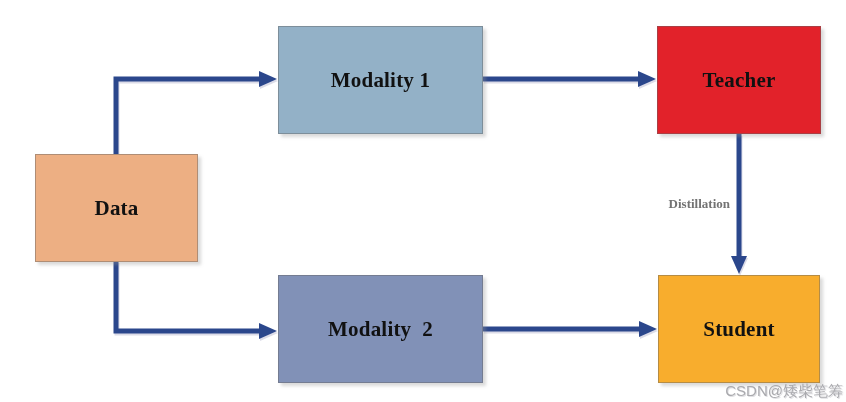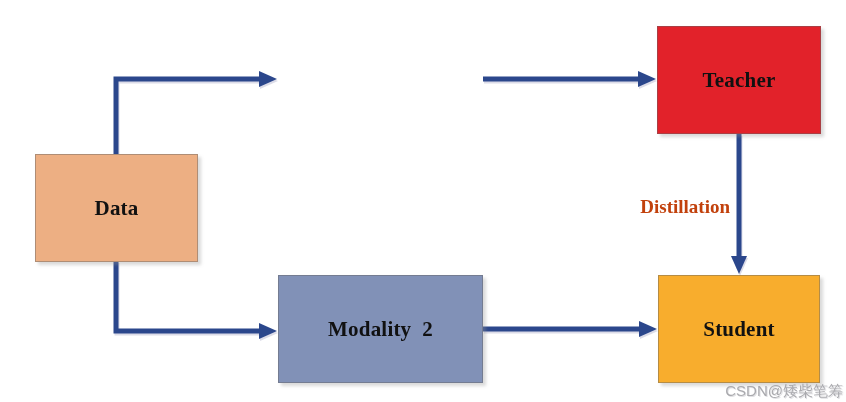--- a/index.html
+++ b/index.html
@@ -51,22 +51,22 @@
     stroke-linecap: butt;
     stroke-linejoin: miter;
   }
   .edge-label {
     position: absolute;
     left: 598px;
     top: 196px;
     width: 132px;
     text-align: right;
     font-weight: bold;
-    font-size: 19px;
-    color: #c2410c;
+    font-size: 13px;
+    color: #737373;
     font-family: "Liberation Serif", serif;
   }
   .watermark {
     position: absolute;
     right: 3px;
     bottom: 1px;
     font-family: Liberation Sans, sans-serif;
     font-size: 15px;
     color: rgba(165,165,170,0.95);
     text-shadow: 1px 1px 0 rgba(200,200,205,0.55);
@@ -99,20 +99,23 @@
       <path class="edge-line" d="M483,329 L640,329" stroke="#2B478C"></path>
       <polygon class="edge-head" points="639,321 639,337 657,329" fill="#2B478C"></polygon>
     </g>
 
     <g>
       <path class="edge-line" d="M739,134 L739,258" stroke="#2B478C"></path>
       <polygon class="edge-head" points="731,256 747,256 739,274" fill="#2B478C"></polygon>
     </g>
   </svg>
 
+  <div class="node" id="node-modality1" style="background-color: rgb(147, 177, 199);">
+    <span class="node-label">Modality 1</span>
+  </div>
 
   <div class="node" id="node-data" style="background-color: rgb(237, 175, 131);">
     <span class="node-label">Data</span>
   </div>
 
   <div class="node" id="node-teacher" style="background-color: rgb(226, 34, 42);">
     <span class="node-label">Teacher</span>
   </div>
 
   <div class="node" id="node-modality2" style="background-color: rgb(129, 145, 183);">

